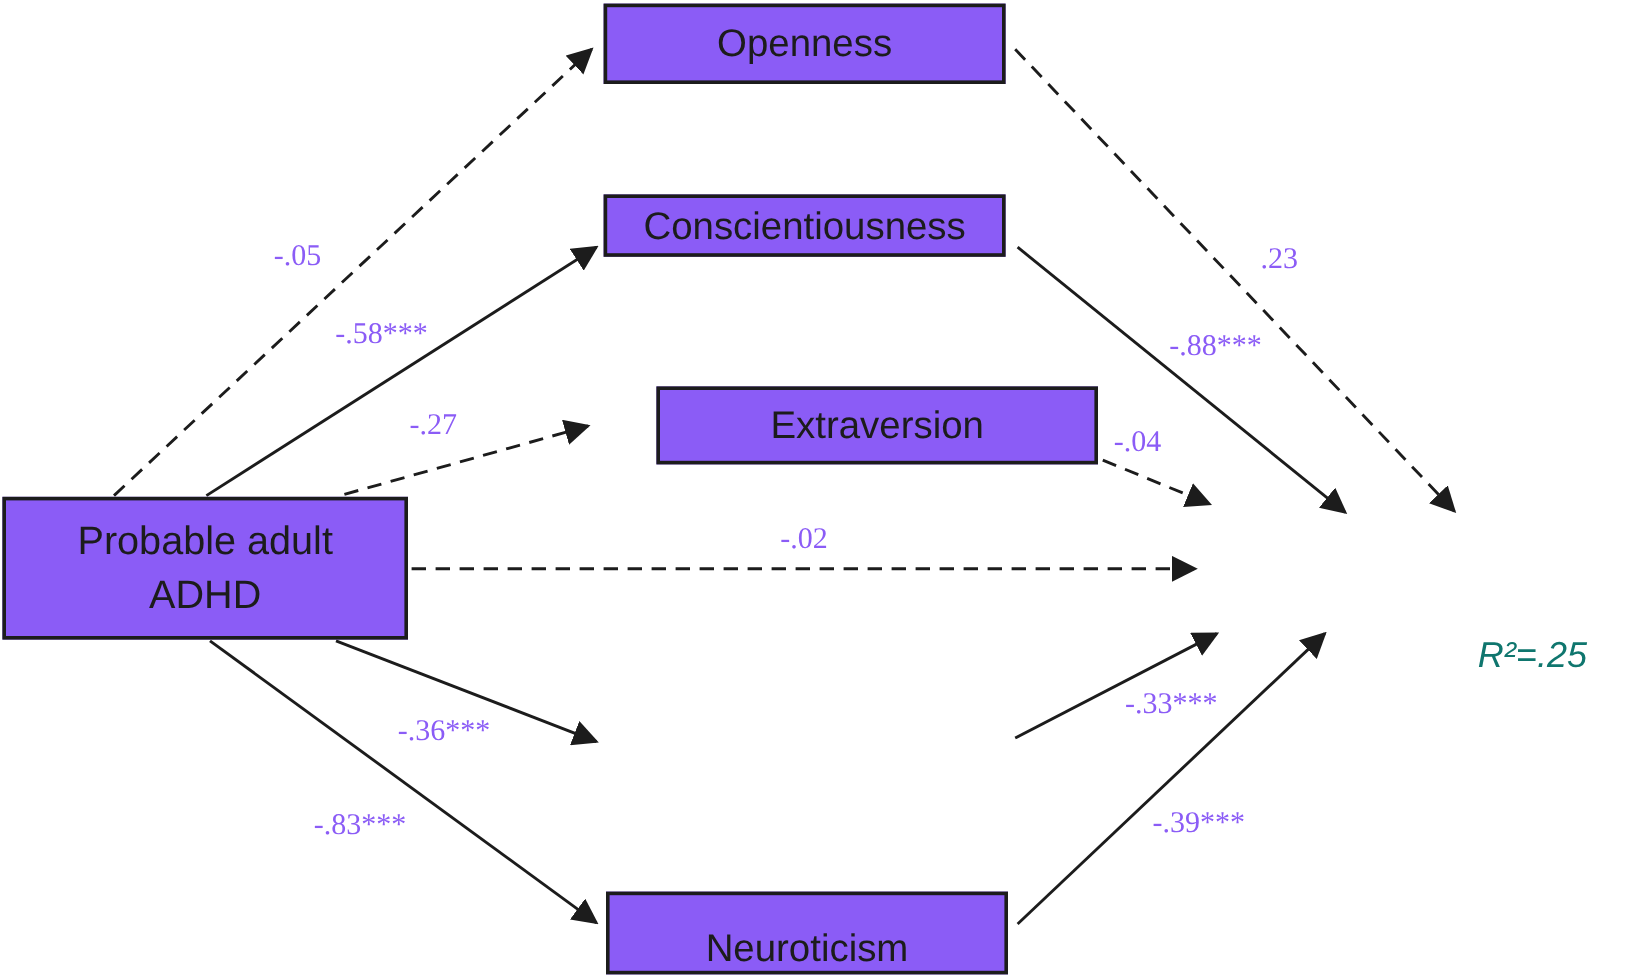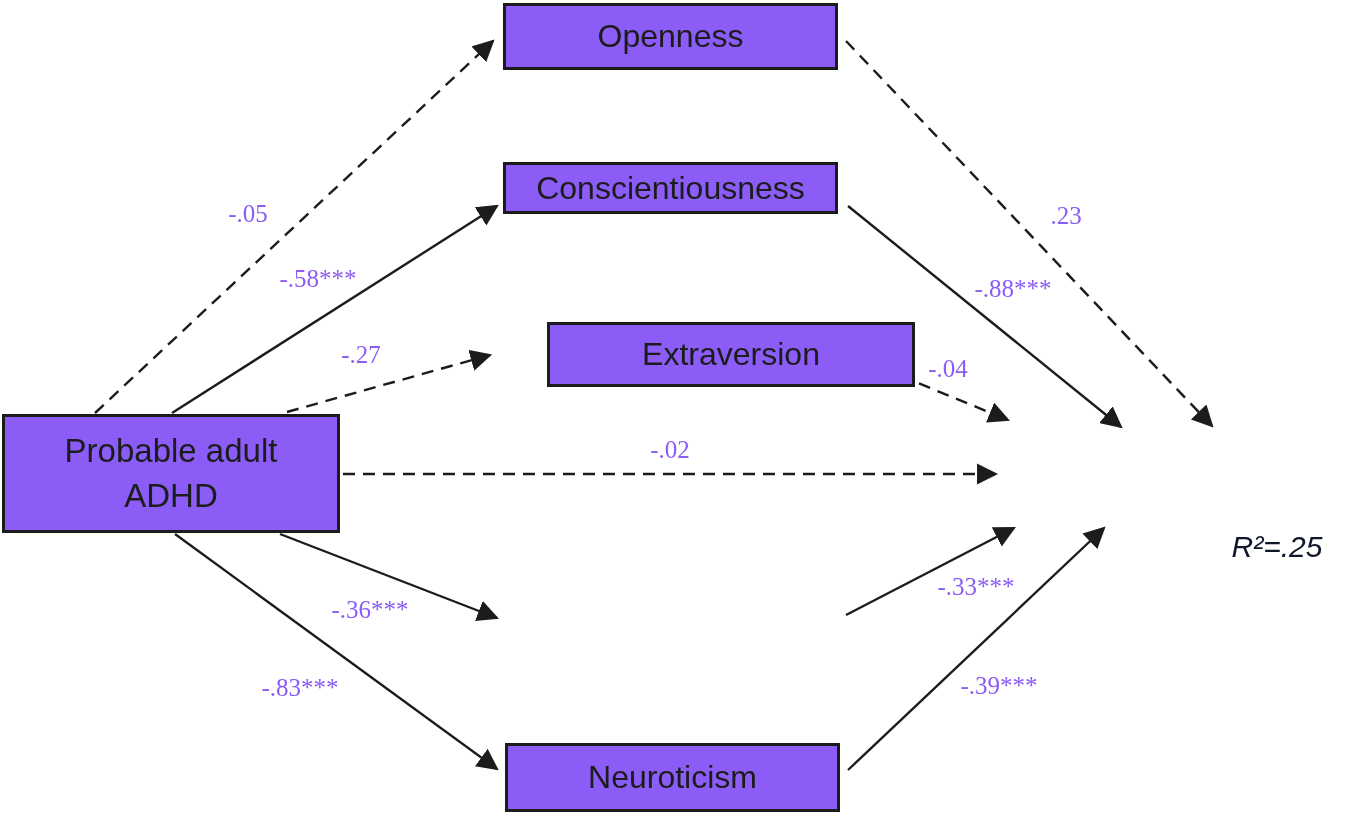--- a/index.html
+++ b/index.html
@@ -55,21 +55,21 @@
     font-size: 25px;
     color: #8b5cf6;
     white-space: nowrap;
     font-family: Liberation Serif, serif;
   }
   .rsq {
     position: absolute;
     transform: translate(-50%, -50%);
     font-size: 30px;
     font-style: italic;
-    color: #0f172a;
+    color: #0f766e;
     white-space: nowrap;
   }
 </style>
 </head>
 <body>
 
 <div class="stage">
 
   <svg class="arrows-layer" viewBox="0 0 1356 817">
     <defs>
@@ -100,21 +100,21 @@
 
   <div class="node" style="left:503px; top:3px; width:335px; height:67px;">
     <span class="node-label">Openness</span>
   </div>
   <div class="node" style="left:503px; top:162px; width:335px; height:52px;">
     <span class="node-label">Conscientiousness</span>
   </div>
   <div class="node" style="left:503px; top:322px; width:368px; height:65px;margin-left:44px;">
     <span class="node-label">Extraversion</span>
   </div>
-  <div class="node" style="left:505px; top:743px; width:335px; height:69px;">
+  <div class="node" style="left:505px; top:743px; width:335px; height:69px;align-items:flex-end;">
     <span class="node-label">Neuroticism</span>
   </div>
 
 
   <span class="coef" style="left:248px; top:214px;">-.05</span>
   <span class="coef" style="left:318px; top:279px;">-.58***</span>
   <span class="coef" style="left:361px; top:355px;">-.27</span>
   <span class="coef" style="left:370px; top:610px;">-.36***</span>
   <span class="coef" style="left:300px; top:688px;">-.83***</span>
   <span class="coef" style="left:670px; top:450px;">-.02</span>

